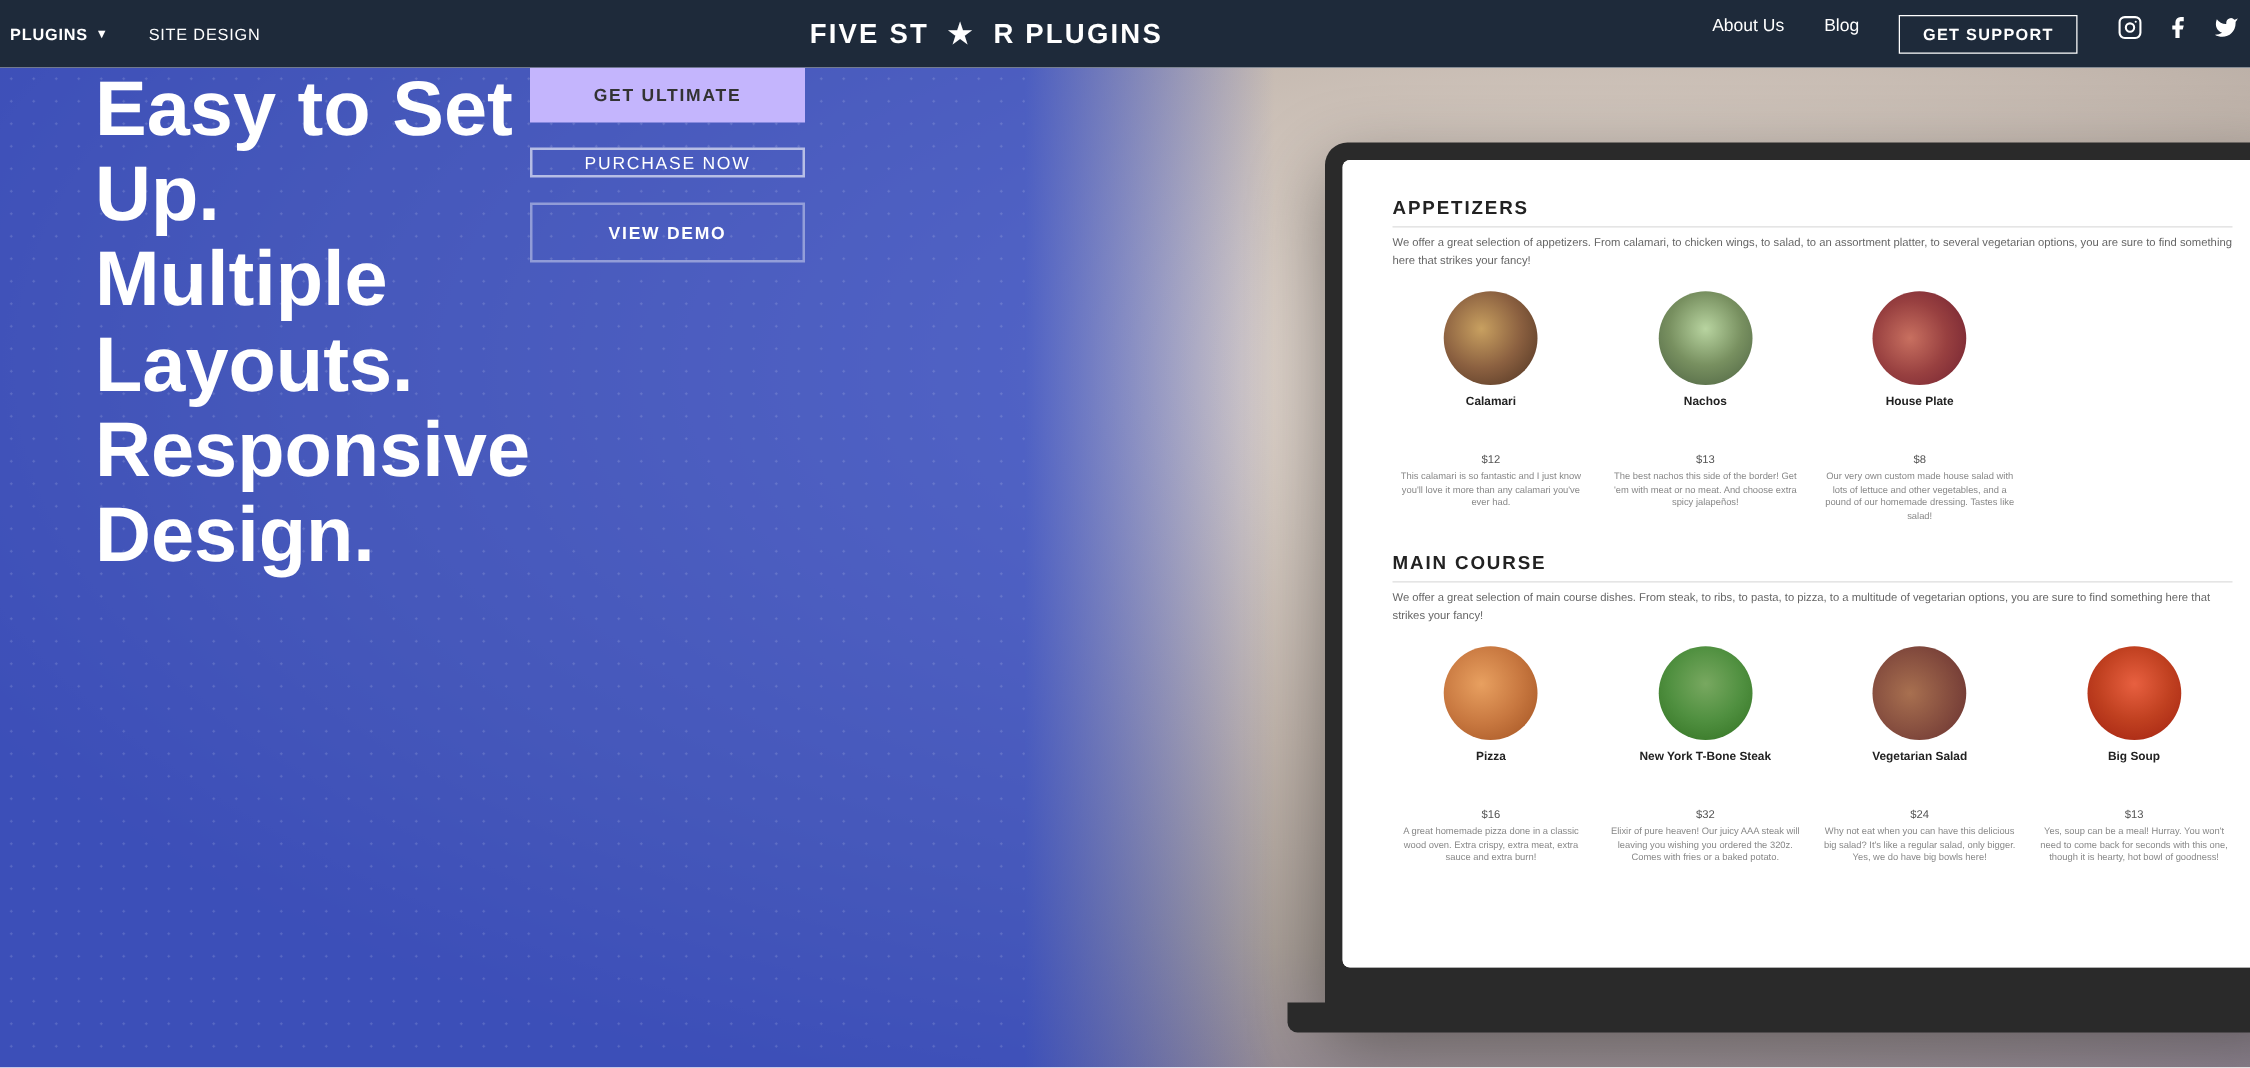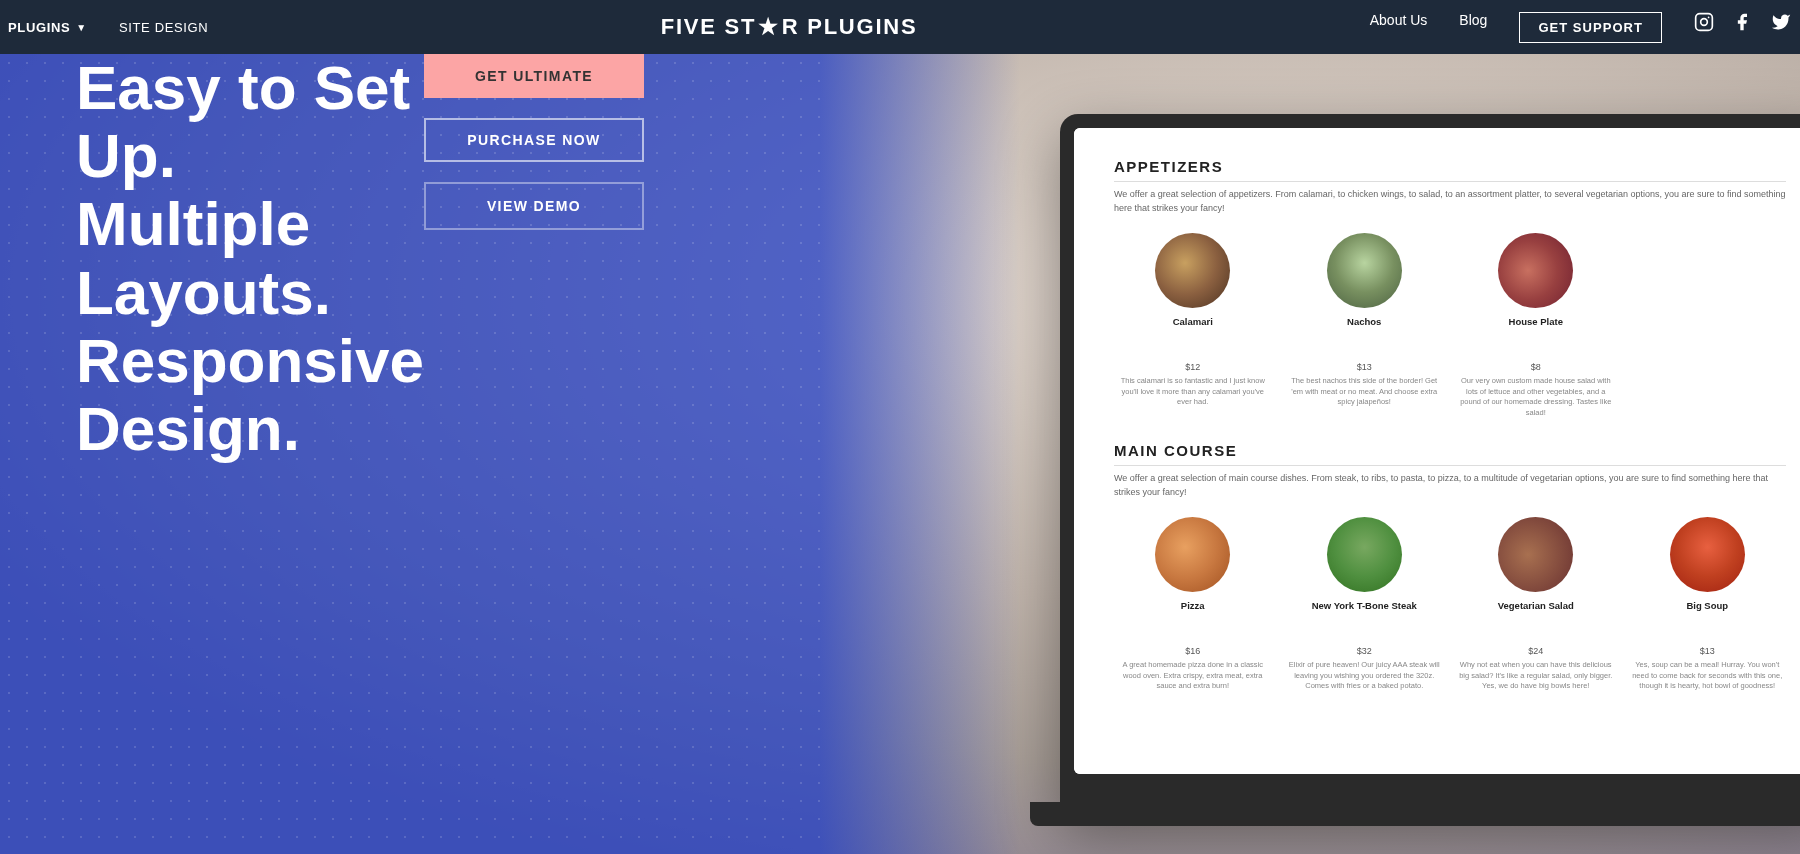--- a/index.html
+++ b/index.html
@@ -51,21 +51,21 @@
       align-items: center;
     }
     .nav-logo {
       color: #fff;
       font-size: 22px;
       font-weight: 900;
       letter-spacing: 0.08em;
       text-transform: uppercase;
       display: flex;
       align-items: center;
-      gap: 2px;
+      gap: 15px;
     }
     .nav-right {
       display: flex;
       align-items: flex-start;
       gap: 32px;
     }
     .nav-link {
       color: #fff;
       font-size: 14px;
       font-weight: 400;
@@ -167,39 +167,39 @@
     }
 
     .hero-buttons {
       display: flex;
       flex-direction: column;
       gap: 20px;
       align-items: flex-start;
     }
 
     .btn-get-ultimate {
-      background: #fca5a5;
+      background: #c4b5fd;
       color: #333;
       font-size: 14px;
       font-weight: 700;
       letter-spacing: 0.1em;
       text-transform: uppercase;
       padding: 14px 32px;
       border: none;
       cursor: pointer;
       min-width: 220px;
     }
     .btn-purchase-now {
       background: transparent;
       color: #fff;
       font-size: 14px;
-      font-weight: 700;
+      font-weight: 400;
       letter-spacing: 0.1em;
       text-transform: uppercase;
-      padding: 12px 32px;
+      padding: 2px 32px;
       border: 2px solid rgba(255,255,255,0.6);
       cursor: pointer;
       min-width: 220px;
     }
     .btn-view-demo {
       background: transparent;
       color: #fff;
       font-size: 14px;
       font-weight: 700;
       letter-spacing: 0.1em;

